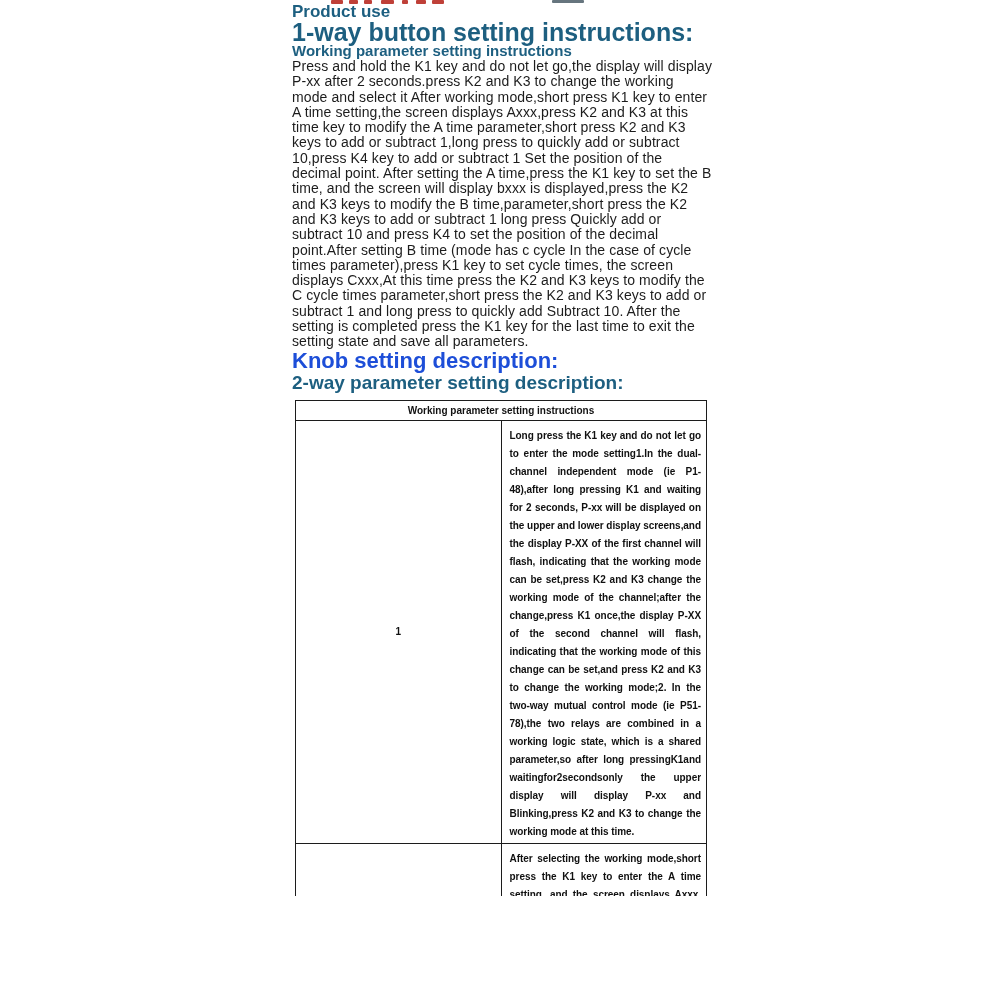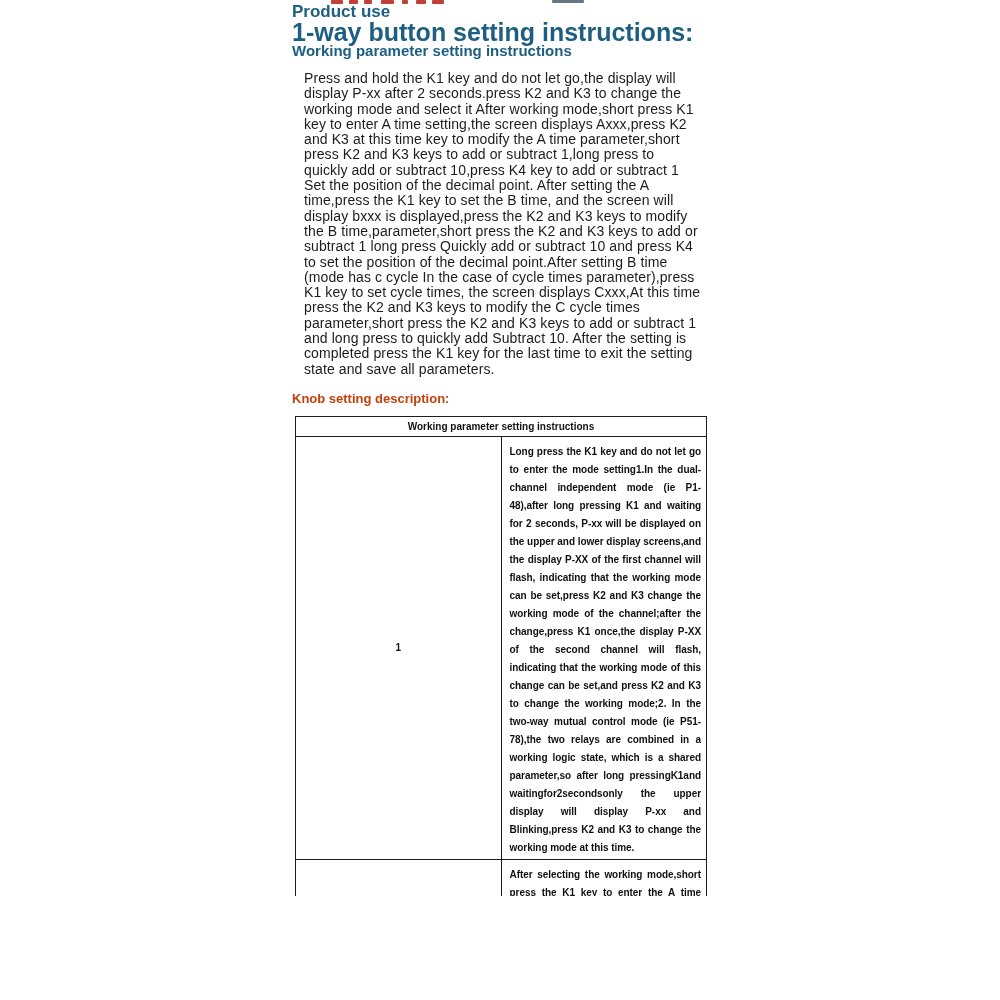--- a/index.html
+++ b/index.html
@@ -24,27 +24,27 @@
   }
   .h-oneway{
     margin:0;
     font-size:25px;font-weight:700;line-height:21px;color:#1d5f80;
   }
   .h-subhead{
     margin:0;
     font-size:15px;font-weight:700;line-height:16px;color:#1d5f80;
   }
   .body-par{
-    margin:12px;
+    margin:0;
     font-size:14px;line-height:15.3px;color:#1c1c1c;
     letter-spacing:0.1px;
   }
   .h-knob{
     margin:1px 0 1px 0;
-    font-size:13px;font-weight:700;line-height:20px;color:#c2410c;
+    font-size:22px;font-weight:700;line-height:20px;color:#1d4ed8;
   }
   .h-twoway{
     margin:1px 0 0 0;
     font-size:19px;font-weight:700;line-height:21px;color:#1d5f80;
   }
 
   table.param-table{
     margin-top:7px;margin-left:3px;
     width:412px;
     border-collapse:collapse;
@@ -96,20 +96,21 @@
 
     <div class="h-oneway">1-way button setting instructions:</div>
 
     <div class="h-subhead">Working parameter setting instructions</div>
 
     <p class="body-par">Press and hold the K1 key and do not let go,the display will display P-xx after 2 seconds.press K2 and K3 to change the working mode and select it After working mode,short press K1 key to enter A time setting,the screen displays Axxx,press K2 and K3 at this time key to modify the A time parameter,short press K2 and K3 keys to add or subtract 1,long press to quickly add or subtract 10,press K4 key to add or subtract 1 Set the position of the decimal point. After setting the A time,press the K1 key to set the B time, and the screen will display bxxx is displayed,press the K2 and K3 keys to modify the B time,parameter,short press the K2 and K3 keys to add or subtract 1 long press Quickly add or subtract 10 and press K4 to set the position of the decimal point.After setting B time (mode has c cycle In the case of cycle times parameter),press K1 key to set cycle times, the screen displays Cxxx,At this time press the K2 and K3 keys to modify the C cycle times parameter,short press the K2 and K3 keys to add or subtract 1 and long press to quickly add Subtract 10. After the setting is completed press the K1 key for the last time to exit the setting state and save all parameters.</p>
 
     <div class="h-knob">Knob setting description:</div>
 
 
+    <div class="h-twoway">2-way parameter setting description:</div>
 
     <table class="param-table">
       <thead>
         <tr>
           <th class="tbl-header" colspan="2">Working parameter setting instructions</th>
         </tr>
       </thead>
       <tbody>
         <tr>
           <td class="num-cell">1</td>

